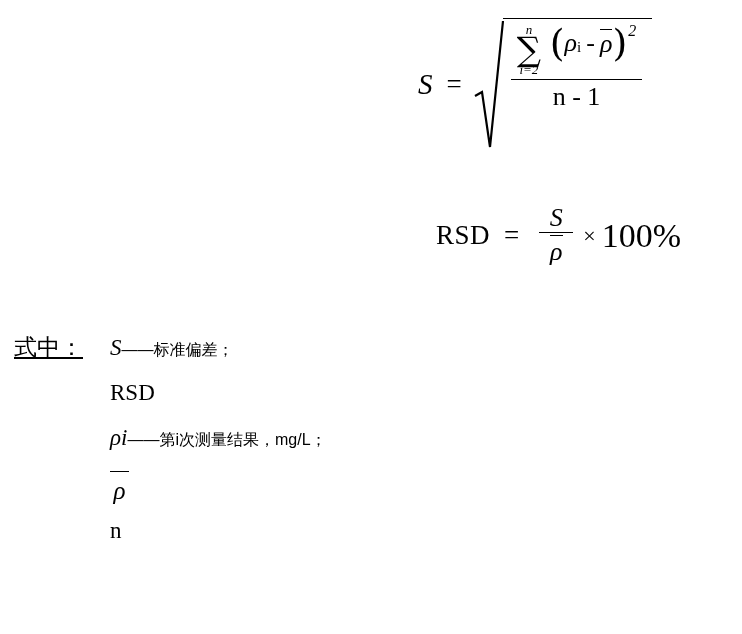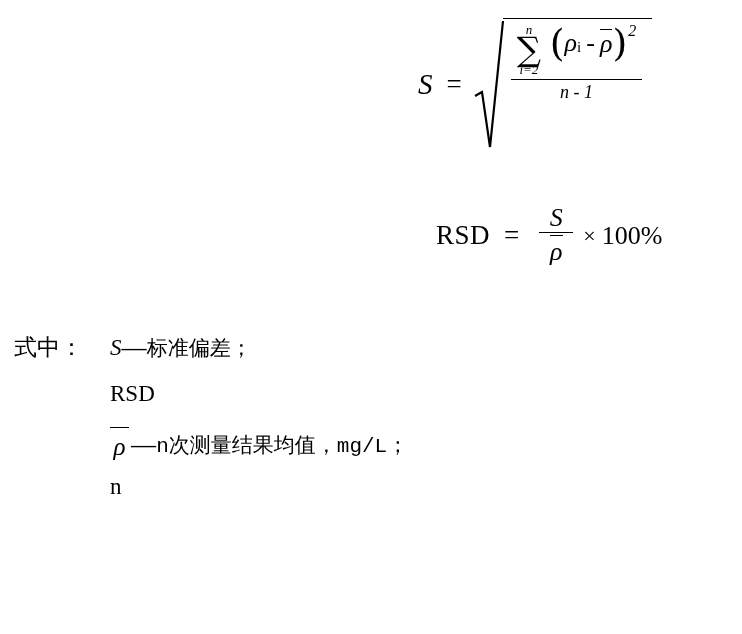--- a/index.html
+++ b/index.html
@@ -126,22 +126,21 @@
     margin-left: 1px;
   }
   .minus { margin: 0 5px; }
   .overbar {
     display: inline-block;
     border-top: 1.5px solid #000;
     padding-top: 1px;
     line-height: 1;
   }
   .den-text {
-    font-size: 18px;
-    font-style: italic;
+    font-size: 26px;
   }
 
   
   .formula-rsd {
     position: absolute;
     left: 436px;
     top: 204px;
     display: flex;
     align-items: center;
     font-size: 27px;
@@ -166,51 +165,52 @@
     border-bottom: 1.6px solid #000;
     width: 34px;
     margin: 1px 0 2px 0;
   }
   .rsd-frac .den {
     font-style: italic;
     font-size: 26px;
     line-height: 1.15;
   }
   .times { font-size: 22px; margin: 0 6px 0 2px; }
-  .pct { font-size: 26px; }
+  .pct { font-size: 34px; }
 
   
   .legend {
     position: absolute;
     left: 14px;
     top: 336px;
     font-size: 23px;
     line-height: 1;
     font-family: "Liberation Serif", serif;
   }
   .legend-row {
     display: flex;
     align-items: baseline;
     margin-bottom: 22px;
     white-space: nowrap;
   }
   .legend-intro {
     width: 96px;
     flex: none;
+    text-decoration: underline;
   }
   .legend-indent {
     width: 96px;
     flex: none;
   }
   .sym {
     font-style: italic;
     font-family: "Liberation Serif", serif;
   }
   .sym-plain { font-style: normal; }
-  .legend-text { font-family: Liberation Mono, monospace; font-size: 21px; }
+  .legend-text { font-family: Liberation Sans, sans-serif; font-size: 16px; }
   .legend-text.serif-mix { font-family: "Liberation Serif", serif; font-size: 23px; }
 
   .rho-bar-stack {
     display: inline-flex;
     flex-direction: column;
     align-items: center;
     position: relative;
     top: 0px;
     margin-right: 2px;
   }
@@ -284,28 +284,32 @@
       <span class="legend-intro legend-text serif-mix">式中：</span>
       <span class="sym">S</span>
       <span class="legend-text">——标准偏差；</span>
     </div>
 
     <div class="legend-row">
       <span class="legend-indent"></span>
       <span class="sym sym-plain">RSD</span>
     </div>
 
+    <div class="legend-row">
+      <span class="legend-indent"></span>
+      <span class="sym">ρi</span>
+      <span class="legend-text">——第i次测量结果，mg/L；</span>
+    </div>
 
     <div class="legend-row row-rhobar">
       <span class="legend-indent"></span>
       <span class="rho-bar-stack">
         <span class="bar"></span>
         <span class="glyph">ρ</span>
       </span>
-      <span class="legend-text">——n次测量结果均值，mg/L；</span>
     </div>
 
     <div class="legend-row">
       <span class="legend-indent"></span>
       <span class="sym sym-plain">n</span>
     </div>
 
   </div>
 </div>
 

